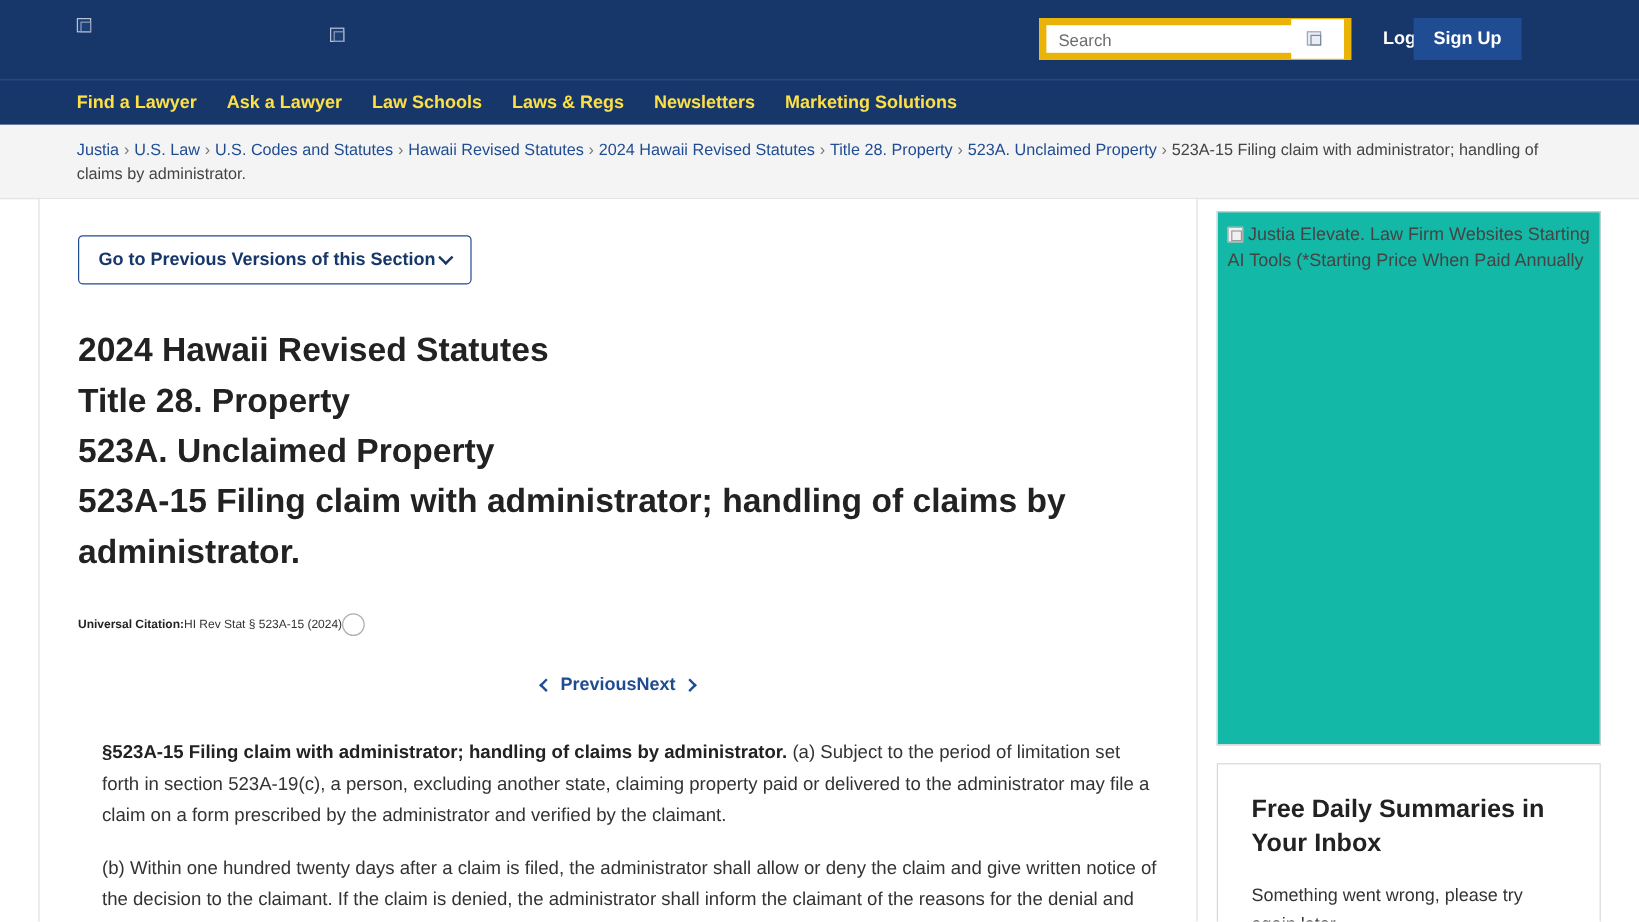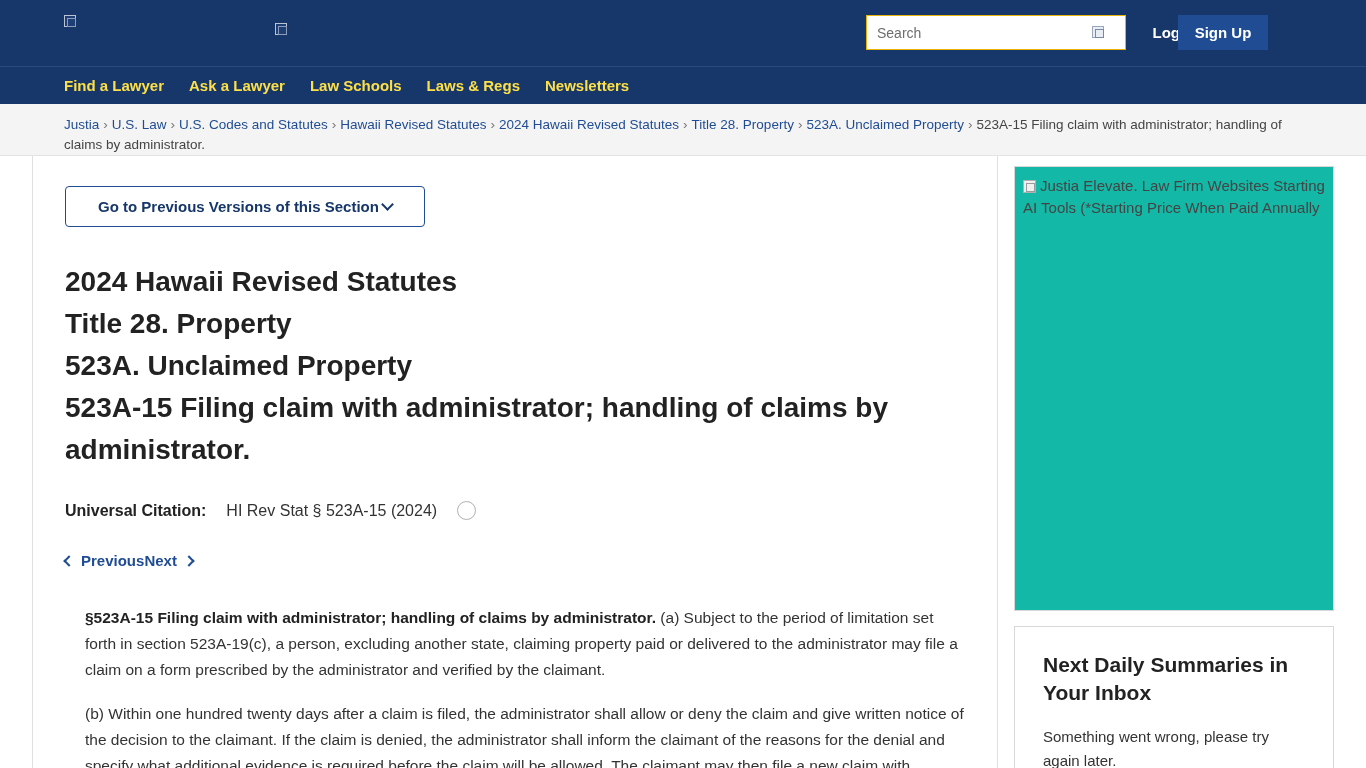--- a/index.html
+++ b/index.html
@@ -45,21 +45,21 @@
     position: absolute;
     left: 2px; top: 2px;
     width: 7px; height: 7px;
     border: 1px solid #8e9dba;
   }
   .search-wrap {
     position: absolute;
     left: 866px; top: 15px;
     width: 260px; height: 35px;
     background: #ffffff;
-    border: 1px solid #eab308;
+    border: 6px solid #eab308;
     display: flex;
     align-items: center;
   }
   .search-input {
     border: 0;
     outline: none;
     height: 33px;
     width: 212px;
     padding: 0 10px;
     font-size: 14px;
@@ -117,21 +117,21 @@
     color: #fde047;
     font-size: 15px;
     font-weight: bold;
     line-height: 38px;
     white-space: nowrap;
   }
 
   
   .breadcrumb-bar {
     background: #f4f4f4;
-    padding: 11px 64px 0 64px;
+    padding: 11px 64px 10px 64px;
     font-size: 13.5px;
     line-height: 20px;
     color: #444;
     border-bottom: 1px solid #e3e3e3;
   }
   .breadcrumb-bar a { color: #1f4c92; }
   .breadcrumb-bar .sep { color: #777; margin: 0 4px; }
   .breadcrumb-bar .current { color: #444; }
 
   
@@ -154,21 +154,21 @@
     padding-top: 10px;
   }
 
   
   .prev-versions {
     display: inline-flex;
     align-items: center;
     gap: 4px;
     border: 1px solid #1f4c92;
     border-radius: 4px;
-    padding: 11px 32px;
+    padding: 11px 16px;
     color: #17376a;
     font-size: 15px;
     font-weight: bold;
     cursor: pointer;
     background: #ffffff;
   }
   .chev-down {
     width: 9px; height: 9px;
     border-right: 2px solid #17376a;
     border-bottom: 2px solid #17376a;
@@ -180,40 +180,40 @@
   h1.doc-title {
     margin: 34px 0 0 0;
     font-size: 28px;
     line-height: 42px;
     color: #222222;
     font-weight: bold;
     max-width: 920px;
   }
   .citation {
     margin-top: 30px;
-    font-size: 16px;
+    font-size: 10px;
     color: #333;
     display: flex;
-    align-items: flex-end;
-    gap: 20px;
+    align-items: center;
+    gap: 0;
   }
   .citation b { color: #222; }
   .cite-circle {
     display: inline-block;
     width: 19px; height: 19px;
     border: 1px solid #b0b0b0;
     border-radius: 50%;
     background: #fff;
   }
 
   
   .pager {
     margin-top: 32px;
     display: flex;
-    justify-content: flex-start;
+    justify-content: center;
     align-items: center;
     font-size: 15px;
     font-weight: bold;
   }
   .pager a { color: #1f4c92; display: inline-flex; align-items: center; gap: 8px; }
   .chev-left {
     width: 8px; height: 8px;
     border-left: 2px solid #1f4c92;
     border-bottom: 2px solid #1f4c92;
     transform: rotate(45deg);
@@ -302,20 +302,21 @@
   <a class="btn-login" href="#">Log In</a>
   <a class="btn-signup" href="#">Sign Up</a>
 </div>
 
 <div class="nav">
   <a href="#">Find a Lawyer</a>
   <a href="#">Ask a Lawyer</a>
   <a href="#">Law Schools</a>
   <a href="#">Laws &amp; Regs</a>
   <a href="#">Newsletters</a>
+  <a href="#">Marketing Solutions</a>
 </div>
 
 <div class="breadcrumb-bar">
   <a href="#">Justia</a><span class="sep">›</span><a href="#">U.S. Law</a><span class="sep">›</span><a href="#">U.S. Codes and Statutes</a><span class="sep">›</span><a href="#">Hawaii Revised Statutes</a><span class="sep">›</span><a href="#">2024 Hawaii Revised Statutes</a><span class="sep">›</span><a href="#">Title 28. Property</a><span class="sep">›</span><a href="#">523A. Unclaimed Property</a><span class="sep">›</span><span class="current">523A-15 Filing claim with administrator; handling of claims by administrator.</span>
 </div>
 
 <div class="page">
 
   <div class="content">
 
@@ -355,19 +356,19 @@
 
   </div>
 
   <div class="sidebar">
 
     <div class="ad-box">
       <span class="broken-img"></span><span>Justia Elevate. Law Firm Websites Starting AI Tools (*Starting Price When Paid Annually</span>
     </div>
 
     <div class="newsletter">
-      <h2>Next Daily Summaries in Your Inbox</h2>
+      <h2>Free Daily Summaries in Your Inbox</h2>
       <p>Something went wrong, please try again later.</p>
     </div>
 
   </div>
 
 </div>
 
 </body></html>

